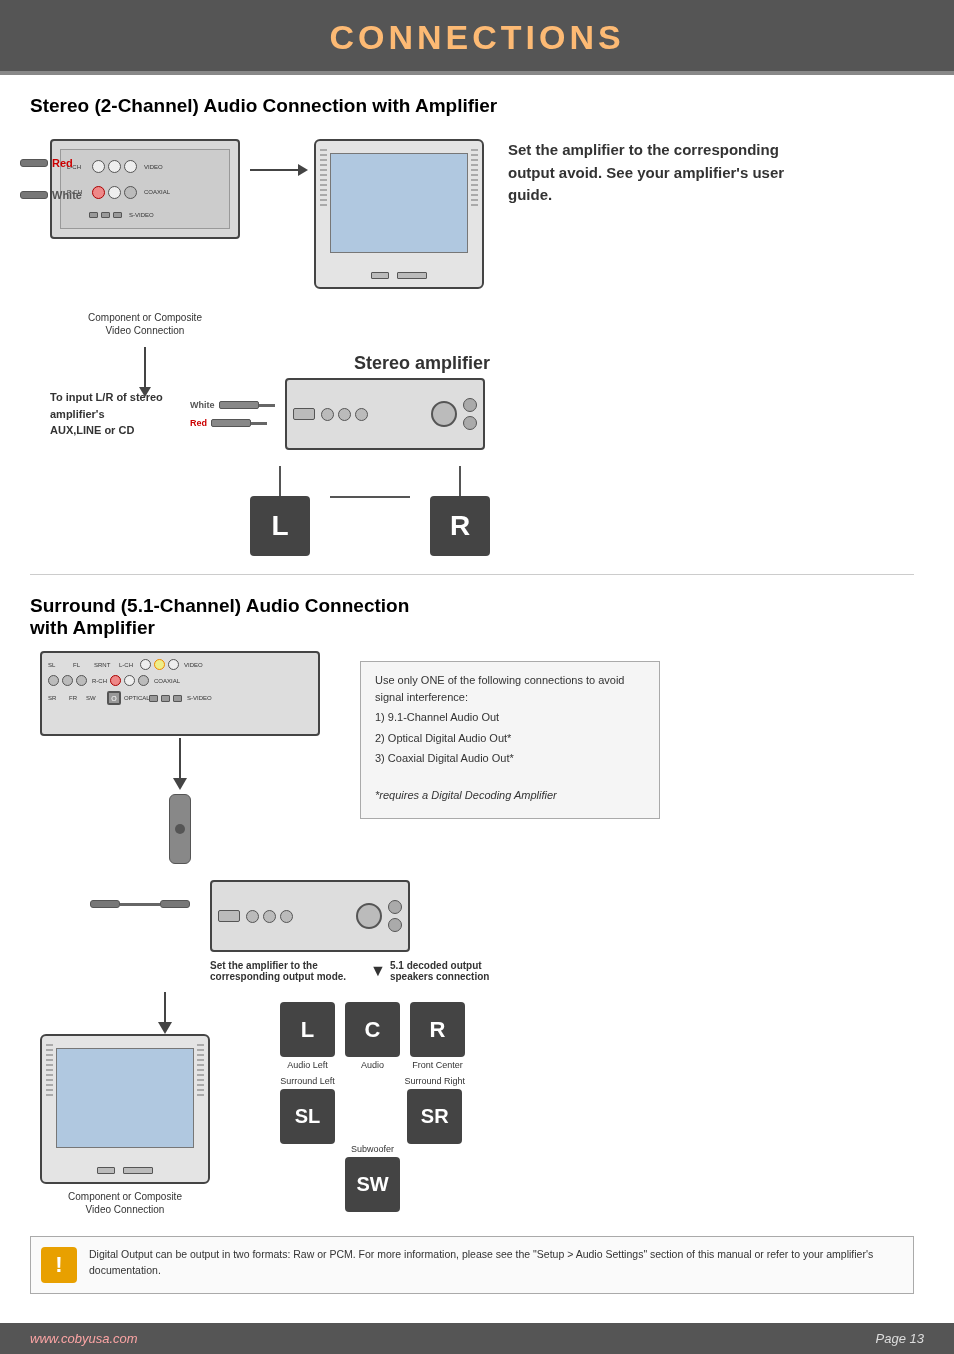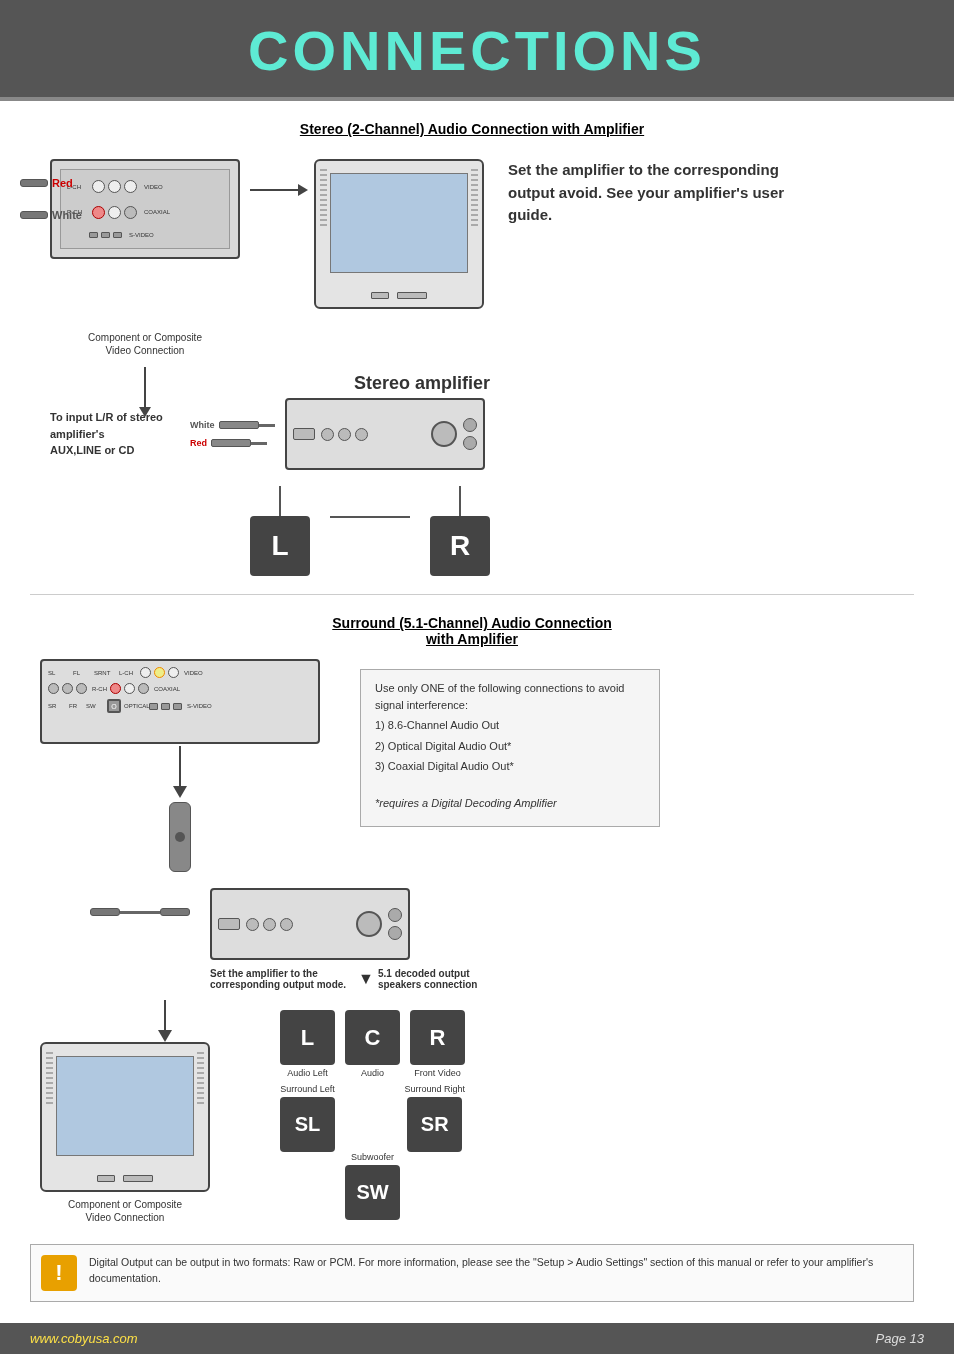--- a/index.html
+++ b/index.html
@@ -12,42 +12,40 @@
     }
 
     
     .page-header {
       background: #555;
       text-align: center;
       padding: 18px 0 14px;
       margin-bottom: 0;
     }
     .page-header h1 {
-      color: #5eead4;
-      font-size: 56px;
+      color: #fdba74;
+      font-size: 34px;
       font-weight: bold;
       letter-spacing: 4px;
     }
     .header-line {
       height: 4px;
       background: #888;
     }
 
     
     .content {
       padding: 20px 40px 20px 30px;
     }
 
     
     .section-title {
-      font-size: 14px;
+      font-size: 19px;
       font-weight: bold;
-      text-decoration: underline;
       margin-bottom: 12px;
-      text-align: center;
     }
 
     
     .stereo-section {
       position: relative;
       margin-bottom: 10px;
     }
 
     
     .surround-section {
@@ -100,21 +98,21 @@
       position: absolute;
       bottom: 0;
       left: 0; right: 0;
       background: #555;
       display: flex;
       justify-content: space-between;
       align-items: center;
       padding: 8px 30px;
     }
     .footer-url {
-      color: #fde047;
+      color: #fca5a5;
       font-size: 13px;
       font-style: italic;
     }
     .footer-page {
       color: #ddd;
       font-size: 13px;
       font-style: italic;
     }
 
     hr.section-divider {
@@ -356,21 +354,21 @@
         <div style="display:flex; justify-content:center; margin-top:4px;">
           <div style="width:22px;height:70px;background:#888;border-radius:6px;border:1px solid #555;position:relative;display:flex;align-items:center;justify-content:center;">
             <div style="width:10px;height:10px;border-radius:50%;background:#555;"></div>
           </div>
         </div>
       </div>
 
       <div style="margin-left:20px; margin-top:10px;">
         <div class="info-box">
           <p>Use only ONE of the following connections to avoid signal interference:</p>
-          <p>1) 8.6-Channel Audio Out</p>
+          <p>1) 9.1-Channel Audio Out</p>
           <p>2) Optical Digital Audio Out*</p>
           <p>3) Coaxial Digital Audio Out*</p>
           <br>
           <p class="italic">*requires a Digital Decoding Amplifier</p>
         </div>
       </div>
     </div>
 
     <div style="display:flex; align-items:flex-start; gap:20px; margin-left:60px; margin-bottom:10px;">
 
@@ -395,21 +393,21 @@
           </div>
           <div style="margin-left:auto;display:flex;gap:6px;align-items:center;">
             <div style="width:26px;height:26px;border-radius:50%;border:2px solid #555;background:#bbb;"></div>
             <div style="display:flex;flex-direction:column;gap:4px;">
               <div style="width:14px;height:14px;border-radius:50%;border:1px solid #555;background:#aaa;"></div>
               <div style="width:14px;height:14px;border-radius:50%;border:1px solid #555;background:#aaa;"></div>
             </div>
           </div>
         </div>
 
-        <div style="display:flex; gap:12px; margin-top:8px; align-items:flex-start;">
+        <div style="display:flex; gap:24px; margin-top:8px; align-items:flex-start;">
           <div style="font-size:10px; font-weight:bold; color:#333; white-space:pre-line; max-width:140px;">Set the amplifier to the
 corresponding output mode.</div>
           <div style="display:flex; flex-direction:column; align-items:flex-start;">
             <div style="display:flex; align-items:center; gap:4px;">
               <span style="font-size:16px; color:#333;">▼</span>
               <div style="font-size:10px; font-weight:bold; color:#333; white-space:pre-line;">5.1 decoded output
 speakers connection</div>
             </div>
           </div>
         </div>
@@ -472,21 +470,21 @@
           <div style="display:flex;flex-direction:column;align-items:center;">
             <div style="width:55px;height:55px;background:#444;color:#fff;font-size:22px;font-weight:bold;display:flex;align-items:center;justify-content:center;border-radius:4px;">
               <span>C</span>
             </div>
             <span style="font-size:9px;color:#333;margin-top:3px;">Audio</span>
           </div>
           <div style="display:flex;flex-direction:column;align-items:center;">
             <div style="width:55px;height:55px;background:#444;color:#fff;font-size:22px;font-weight:bold;display:flex;align-items:center;justify-content:center;border-radius:4px;">
               <span>R</span>
             </div>
-            <span style="font-size:9px;color:#333;margin-top:3px;">Front Video</span>
+            <span style="font-size:9px;color:#333;margin-top:3px;">Front Center</span>
           </div>
         </div>
 
         <div style="display:flex; gap:10px; justify-content:space-between;">
           <div style="display:flex;flex-direction:column;align-items:center;">
             <span style="font-size:9px;color:#333;margin-bottom:3px;">Surround Left</span>
             <div style="width:55px;height:55px;background:#444;color:#fff;font-size:20px;font-weight:bold;display:flex;align-items:center;justify-content:center;border-radius:4px;">
               <span>SL</span>
             </div>
           </div>

